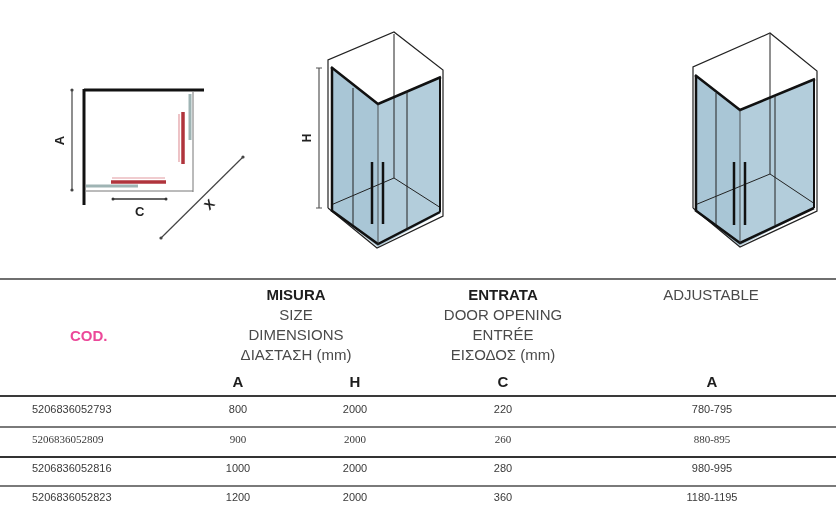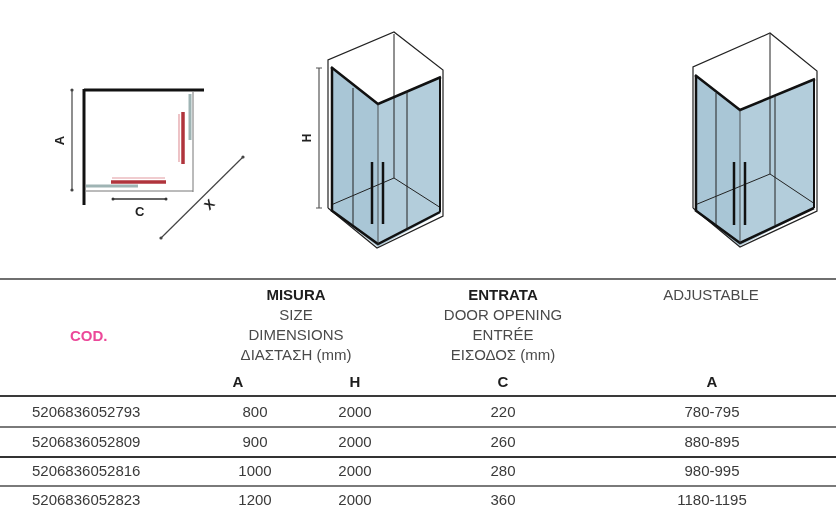--- a/index.html
+++ b/index.html
@@ -8,25 +8,25 @@
   .fig svg{position:absolute;left:0;top:0;}
   .rule{position:absolute;left:0;width:836px;}
   .rule.top{top:278px;height:2px;background:#6f6f6f;}
   .rule.hdr{top:395px;height:2px;background:#3a3a3a;}
   .rule.r{height:2px;background:#7a7a7a;}
   .hcell{position:absolute;text-align:center;font-size:15px;line-height:20px;}
   .hcell .b{font-weight:bold;color:#1d1d1d;}
   .hcell .l{color:#4a4a4a;}
   .cod{position:absolute;left:70px;top:327px;font-size:15px;font-weight:bold;color:#ec4899;}
   .sub{position:absolute;top:373px;font-size:15px;font-weight:bold;color:#1d1d1d;transform:translateX(-50%);}
-  .row{position:absolute;left:0;width:836px;height:29px;font-size:15px;color:#3a3a3a;}
+  .row{position:absolute;left:0;width:836px;height:29px;font-size:11px;color:#3a3a3a;}
   .row span{position:absolute;top:6px;}
   .c0{left:32px;}
   .c1,.c2,.c3,.c4{transform:translateX(-50%);}
-  .c1{left:255px;}
+  .c1{left:238px;}
   .c2{left:355px;}
   .c3{left:503px;}
   .c4{left:712px;}
 </style>
 </head>
 <body>
 
 <div class="fig">
 
   <svg width="836" height="275" viewBox="0 0 836 275">
@@ -139,21 +139,21 @@
 <div class="rule hdr"></div>
 
 <div class="row" style="top:397px;">
   <span class="c0">5206836052793</span>
   <span class="c1">800</span>
   <span class="c2">2000</span>
   <span class="c3">220</span>
   <span class="c4">780-795</span>
 </div>
 <div class="rule r" style="top:426px;"></div>
-<div class="row" style="top:427px;">
+<div class="row" style="top:427px;font-family:Liberation Serif, serif;">
   <span class="c0">5206836052809</span>
   <span class="c1">900</span>
   <span class="c2">2000</span>
   <span class="c3">260</span>
   <span class="c4">880-895</span>
 </div>
 <div class="rule r" style="top:456px;background:#333;"></div>
 <div class="row" style="top:456px;padding-left:32px;">
   <span class="c0">5206836052816</span>
   <span class="c1">1000</span>

